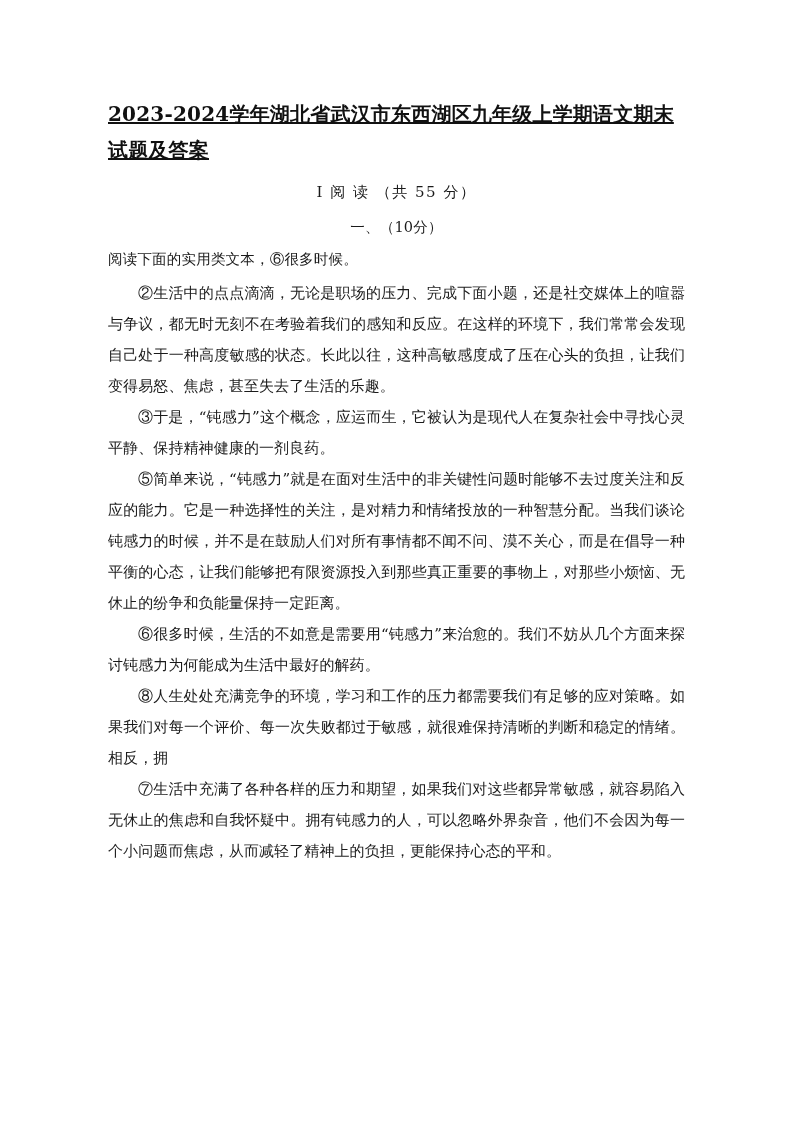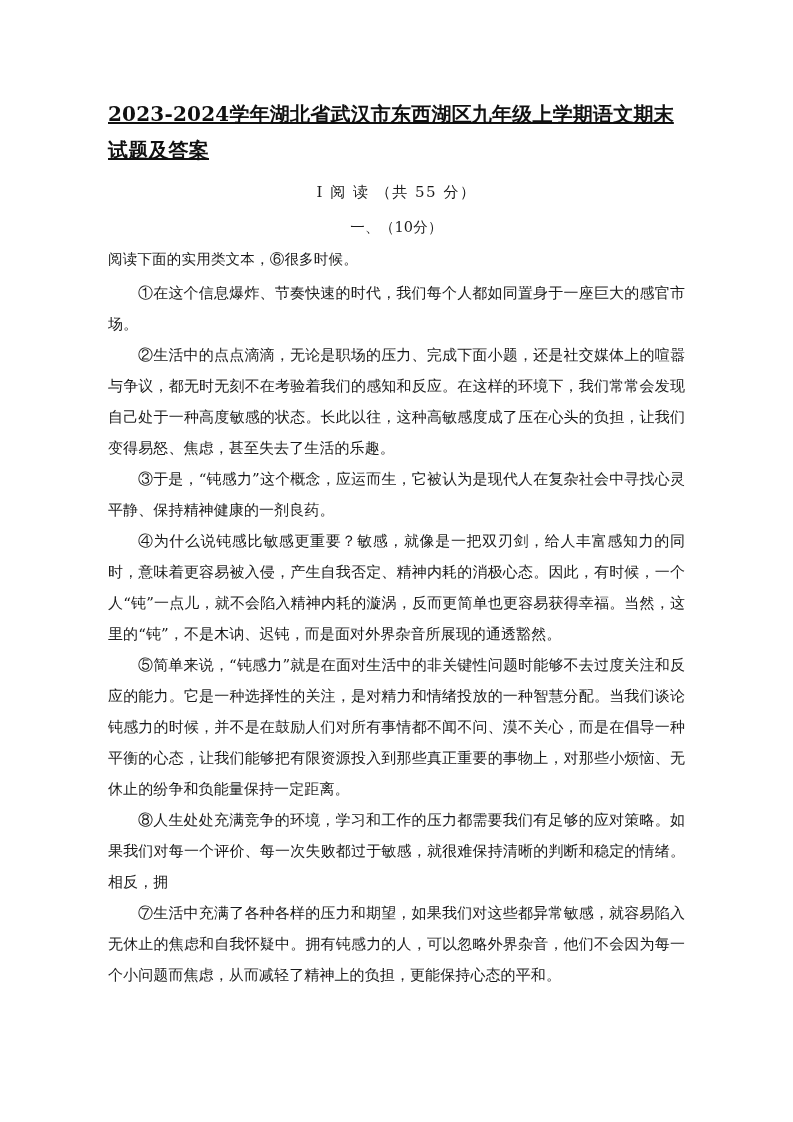--- a/index.html
+++ b/index.html
@@ -90,22 +90,21 @@
   <h1 class="doc-title">2023-2024学年湖北省武汉市东西湖区九年级上学期语文期末试题及答案</h1>
 
   <div class="section-header">I  阅  读  （共 55 分）</div>
 
   <div class="sub-heading">一、（10分）</div>
 
   <div class="instruction">阅读下面的实用类文本，⑥很多时候。</div>
 
 
   <div class="body-text">
-    <p class="para">①在这个信息爆炸、节奏快速的时代，我们每个人都如同置身于一座巨大的感官市场。</p>
     <p class="para">②生活中的点点滴滴，无论是职场的压力、完成下面小题，还是社交媒体上的喧嚣与争议，都无时无刻不在考验着我们的感知和反应。在这样的环境下，我们常常会发现自己处于一种高度敏感的状态。长此以往，这种高敏感度成了压在心头的负担，让我们变得易怒、焦虑，甚至失去了生活的乐趣。</p>
     <p class="para">③于是，“钝感力”这个概念，应运而生，它被认为是现代人在复杂社会中寻找心灵平静、保持精神健康的一剂良药。</p>
-    <p class="para">④为什么说钝感比敏感更重要？敏感，就像是一把双刃剑，给人丰富感知力的同时，意味着更容易被入侵，产生自我否定、精神内耗的消极心态。因此，有时候，一个人“钝”一点儿，就不会陷入精神内耗的漩涡，反而更简单也更容易获得幸福。当然，这里的“钝”，不是木讷、迟钝，而是面对外界杂音所展现的通透豁然。</p>
     <p class="para">⑤简单来说，“钝感力”就是在面对生活中的非关键性问题时能够不去过度关注和反应的能力。它是一种选择性的关注，是对精力和情绪投放的一种智慧分配。当我们谈论钝感力的时候，并不是在鼓励人们对所有事情都不闻不问、漠不关心，而是在倡导一种平衡的心态，让我们能够把有限资源投入到那些真正重要的事物上，对那些小烦恼、无休止的纷争和负能量保持一定距离。</p>
+    <p class="para">⑥很多时候，生活的不如意是需要用“钝感力”来治愈的。我们不妨从几个方面来探讨钝感力为何能成为生活中最好的解药。</p>
     <p class="para">⑧人生处处充满竞争的环境，学习和工作的压力都需要我们有足够的应对策略。如果我们对每一个评价、每一次失败都过于敏感，就很难保持清晰的判断和稳定的情绪。相反，拥</p>
     <p class="para">⑦生活中充满了各种各样的压力和期望，如果我们对这些都异常敏感，就容易陷入无休止的焦虑和自我怀疑中。拥有钝感力的人，可以忽略外界杂音，他们不会因为每一个小问题而焦虑，从而减轻了精神上的负担，更能保持心态的平和。</p>
   </div>
 
 </div>
 
 </body></html>

